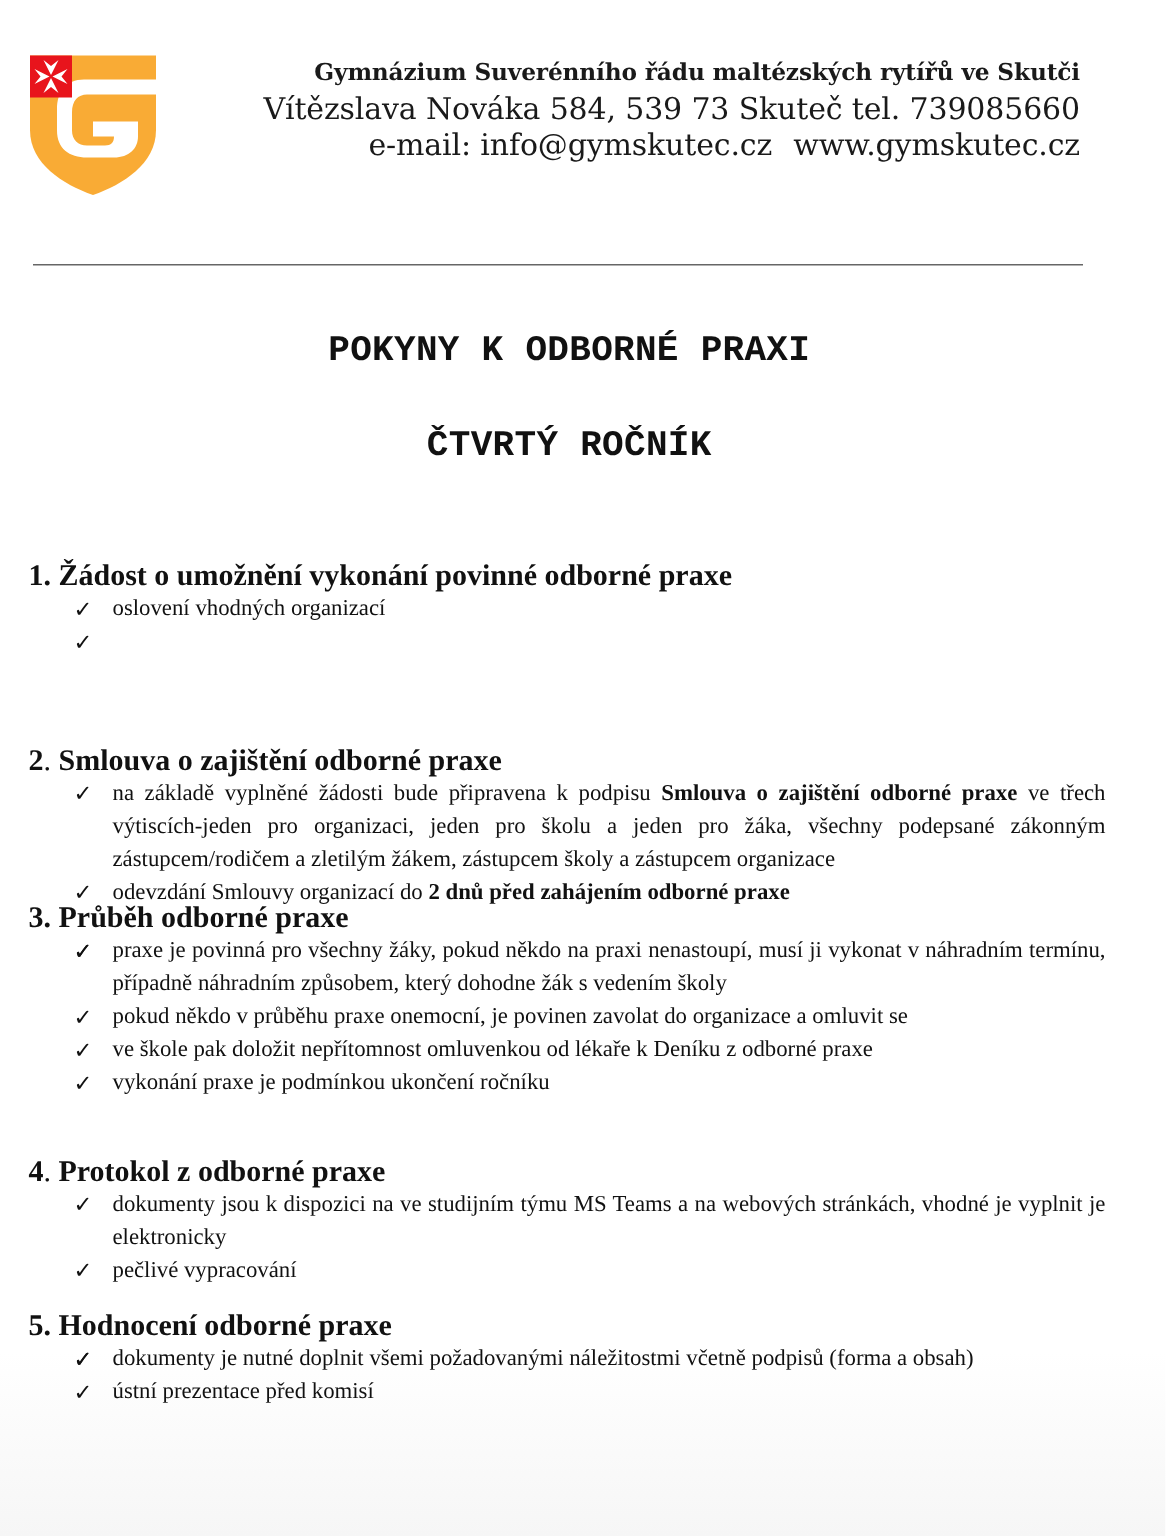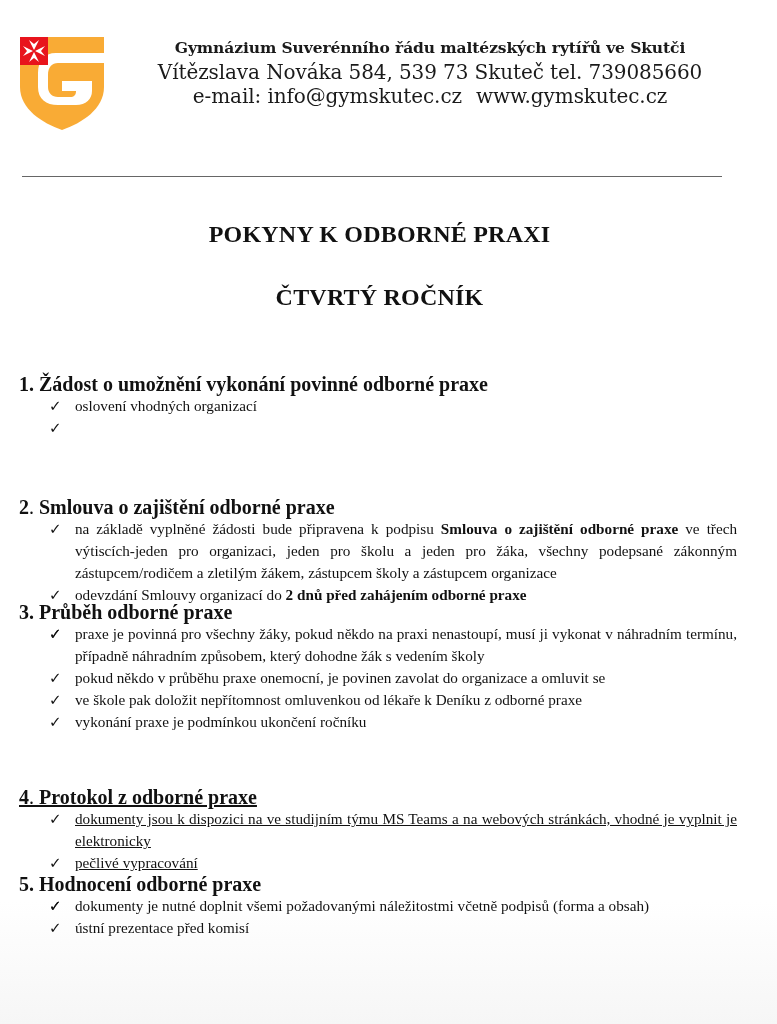--- a/index.html
+++ b/index.html
@@ -15,41 +15,41 @@
   .page {
     position: absolute; left: 0; top: 0; width: 777px; height: 1024px;
     background: linear-gradient(to bottom, #ffffff 0%, #ffffff 88%, #f6f6f6 100%);
   }
   
   .logo {
     position: absolute; left: 18px; top: 35px; width: 88px; height: 96px;
   }
   .header-text {
     position: absolute; left: 140px; top: 36px; width: 580px;
-    text-align: center;
+    text-align: right;
     font-family: "DejaVu Serif", "Liberation Serif", serif;
     color: #1a1a1a;
   }
   .header-text .school-name {
     font-weight: bold; font-size: 15.5px; line-height: 24px;
     letter-spacing: -0.1px;
   }
   .header-text .address, .header-text .contact {
     font-size: 20px; line-height: 24px; letter-spacing: -0.1px;
   }
   .header-text .contact .gap { display: inline-block; width: 14px; }
   .divider {
     position: absolute; left: 22px; top: 176px; width: 700px; height: 1px;
     background: #666;
   }
   
   .doc-title {
     position: absolute; left: 0; width: 747px; text-align: center;
     font-weight: bold; font-size: 24px; letter-spacing: 0.2px;
-    font-family: Liberation Serif, serif;
+    font-family: Liberation Mono, monospace;
     padding-left: 12px;
   }
   .title-1 { top: 221px; }
   .title-2 { top: 284px; }
   
   .section { position: absolute; left: 19px; width: 718px; }
   .section-heading {
     font-weight: bold; font-size: 20px; line-height: 22px;
     font-family: "Liberation Serif", serif;
   }
@@ -61,21 +61,21 @@
     text-align: justify;
   }
   ul.checklist li .check {
     position: absolute; left: 30px; top: 0; font-size: 15px;
     font-family: "DejaVu Sans", sans-serif;
   }
   ul.checklist li b { font-weight: bold; }
   .s1 { top: 373px; }
   .s2 { top: 496px; }
   .s3 { top: 601px; }
-  .s4 { top: 786px; text-decoration: underline; }
+  .s4 { top: 770px; }
   .s5 { top: 873px; }
 </style>
 </head>
 <body>
 
 <div class="page">
 
   <div class="logo">
     <svg width="88" height="96" viewBox="0 0 88 96">
       <path d="M2 2 H86 V52 C86 74 64 88 44 95 C24 88 2 74 2 52 Z" fill="#F9AB35"></path>

